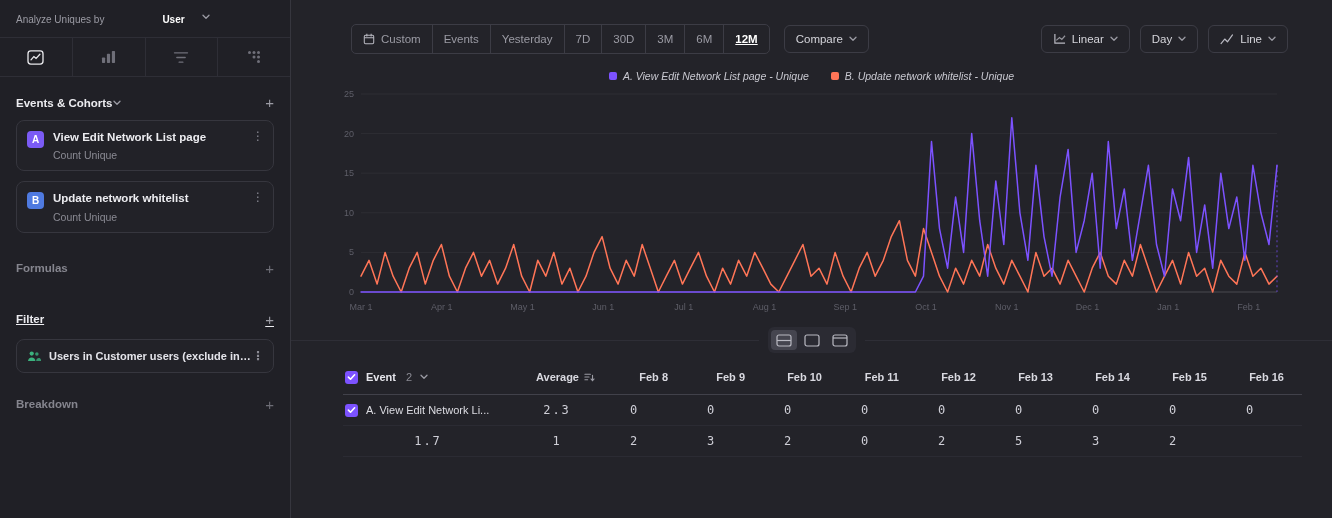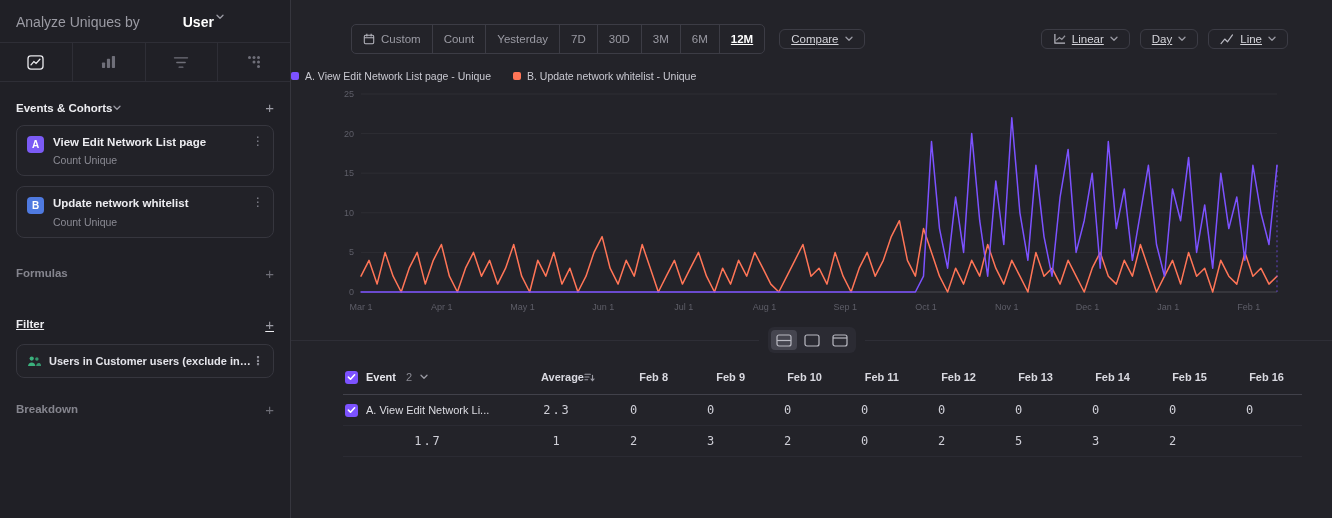--- a/index.html
+++ b/index.html
@@ -1,19 +1,19 @@
 <!DOCTYPE html>
 <html><head>
 <meta charset="utf-8">
 <style>
   html,body{margin:0;padding:0;background:#1a1a1f;}
   .app{width:1332px;height:518px;display:flex;background:#232329;font-family:"Liberation Sans",sans-serif;color:#e8e8ec;overflow:hidden;}
   
   .sidebar{width:291px;min-width:291px;background:#202026;border-right:1px solid #36363e;box-sizing:border-box;}
-  .analyze-row{padding:14px 16px 12px;font-size:14px;color:#9b9ba4;display:flex;align-items:flex-start;gap:2px;}
+  .analyze-row{padding:14px 16px 12px;font-size:10px;color:#9b9ba4;display:flex;align-items:flex-start;gap:17px;}
   .analyze-value{color:#ffffff;font-weight:bold;padding-left:41px;}
   .chev{color:#9b9ba4;display:inline-flex;align-items:center;}
   .side-tabs{display:flex;border-top:1px solid #2e2e36;border-bottom:1px solid #2e2e36;height:38px;}
   .side-tab{flex:1;display:flex;align-items:center;justify-content:center;border-right:1px solid #2e2e36;cursor:pointer;}
   .side-tab:last-child{border-right:none;}
   .section-header{display:flex;align-items:center;justify-content:space-between;padding:18px 16px 10px;font-size:11.5px;font-weight:bold;color:#ececf0;}
   .section-header.dim{color:#85858e;}
   .section-header .plus{color:#9b9ba4;font-size:15px;font-weight:normal;cursor:pointer;line-height:1;}
   .section-header.dim .plus{color:#6d6d76;}
   .header-label{display:flex;align-items:center;gap:0;}
@@ -25,46 +25,46 @@
   .filter-card{margin:2px 16px 0;border:1px solid #36363e;border-radius:8px;padding:10px 10px;display:flex;align-items:center;gap:8px;position:relative;font-size:11px;font-weight:bold;color:#e4e4ea;background:#222228;cursor:pointer;}
   .filter-card .kebab{top:9px;}
   .filter-text{white-space:nowrap;overflow:hidden;text-overflow:ellipsis;flex:1;padding-right:12px;}
   
   .main{flex:1;display:flex;flex-direction:column;box-sizing:border-box;min-width:0;}
   .toolbar{display:flex;align-items:center;margin:24px 44px 0 60px;}
   .segmented{display:inline-flex;border:1px solid #3c3c45;border-radius:5px;height:28px;align-items:stretch;overflow:hidden;}
   .seg-item{display:flex;align-items:center;gap:6px;padding:0 11px;font-size:11.5px;color:#9b9ba4;border-right:1px solid #3c3c45;cursor:pointer;white-space:nowrap;}
   .seg-item:last-child{border-right:none;text-decoration:underline;}
   .seg-item.selected{color:#ffffff;font-weight:bold;}
-  .btn{display:flex;align-items:center;gap:6px;border:1px solid #3c3c45;border-radius:6px;height:20px;padding:0 11px;font-size:11.5px;color:#d4d4da;cursor:pointer;box-sizing:border-box;background:transparent;white-space:nowrap;text-decoration:underline;}
+  .btn{display:flex;align-items:center;gap:6px;border:1px solid #3c3c45;border-radius:6px;height:28px;padding:0 11px;font-size:11.5px;color:#d4d4da;cursor:pointer;box-sizing:border-box;background:transparent;white-space:nowrap;}
   .compare-btn{margin-left:14px;}
   .right-controls{margin-left:auto;display:flex;gap:10px;}
   .ic{display:inline-flex;align-items:center;color:#b9b9c2;}
-  .legend-row{display:flex;gap:22px;margin-top:16px;font-size:10.5px;color:#c9c9d1;}
+  .legend-row{display:flex;justify-content:center;gap:22px;margin-top:16px;font-size:10.5px;color:#c9c9d1;font-style:italic;}
   .legend-item{display:flex;align-items:center;gap:6px;}
   .legend-swatch{width:8px;height:8px;border-radius:2px;flex-shrink:0;}
   .chart-area{margin:4px 10px 0 40px;}
   svg text{font-family:"Liberation Sans",sans-serif;}
   .divider-row{position:relative;height:30px;margin-top:2px;}
   .divider-line{position:absolute;left:0;right:0;top:14px;border-top:1px solid #2e2e36;}
   .layout-toggle{position:absolute;left:50%;transform:translateX(-50%);top:1px;background:#232329;padding:0 9px;}
   .toggle-group{display:flex;background:#2b2b33;border-radius:6px;padding:3px;gap:2px;}
   .toggle-item{width:26px;height:20px;border-radius:4px;display:flex;align-items:center;justify-content:center;color:#9b9ba4;cursor:pointer;}
   .toggle-item.selected{background:#45454f;color:#e8e8ec;}
   
   .table-wrap{margin:4px 30px 0 52px;}
   .t-grid{display:grid;grid-template-columns:180px 78px repeat(9,77px);align-items:center;}
   .t-head{height:34px;border-bottom:1px solid #41414a;font-size:11px;font-weight:bold;color:#d9d9e0;}
   .t-row{height:30px;border-bottom:1px solid #2b2b33;font-size:11px;}
   .cell-event{display:flex;align-items:center;gap:8px;padding-left:2px;min-width:0;height:100%;}
   .event-label{white-space:nowrap;overflow:hidden;text-overflow:ellipsis;color:#e6e6ec;font-weight:bold;cursor:pointer;}
   .t-row .event-label{font-weight:normal;color:#dcdce2;}
   .cell-num{text-align:center;padding-right:10px;font-family:"DejaVu Sans Mono",monospace;font-size:12px;color:#cfcfd7;letter-spacing:2px;}
   .head-num{text-align:right;padding-right:10px;}
-  .avg-head{display:flex;justify-content:flex-end;align-items:center;padding-right:6px;}
+  .avg-head{display:flex;justify-content:flex-end;align-items:center;gap:5px;padding-right:6px;}
   .event-count{color:#8a8a93;font-weight:normal;margin-left:2px;}
   .checkbox{width:13px;height:13px;border-radius:3px;display:flex;align-items:center;justify-content:center;flex-shrink:0;cursor:pointer;}
 </style>
 </head>
 <body>
 
 <div class="app">
 
   <div class="sidebar">
     <div class="analyze-row">
@@ -182,21 +182,21 @@
           <span class="seg-item">
             <span class="ic">
               <svg width="12" height="12" viewBox="0 0 14 14" fill="none" stroke="currentColor" stroke-width="1.2">
                 <rect x="1.5" y="2.5" width="11" height="10" rx="1.5"></rect>
                 <path d="M1.5 5.5h11M4.5 1v3M9.5 1v3"></path>
               </svg>
             </span>
             <span>Custom</span>
           </span>
           <span class="seg-item">
-            <span>Count</span>
+            <span>Events</span>
           </span>
           <span class="seg-item">
             <span>Yesterday</span>
           </span>
           <span class="seg-item">
             <span>7D</span>
           </span>
           <span class="seg-item">
             <span>30D</span>
           </span>

